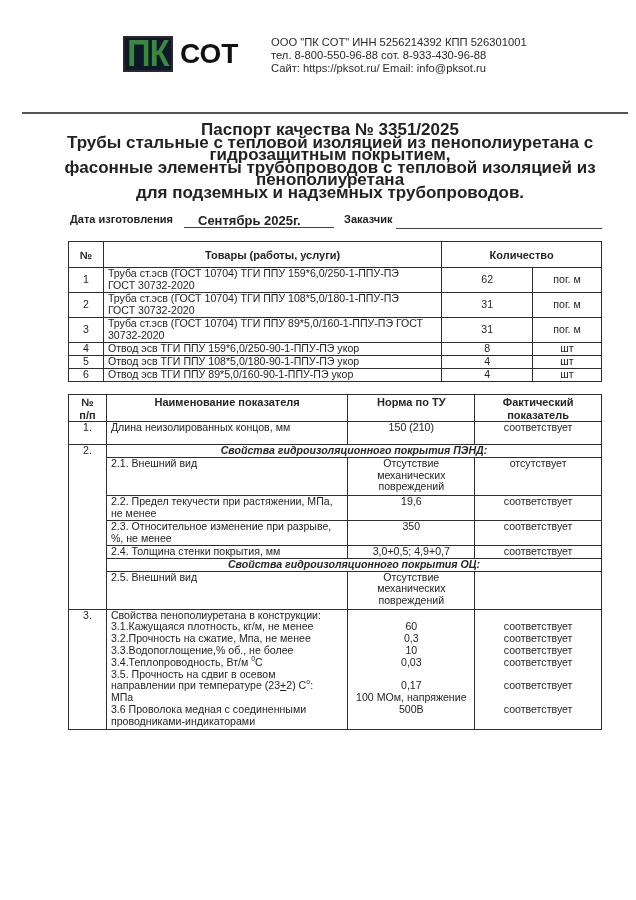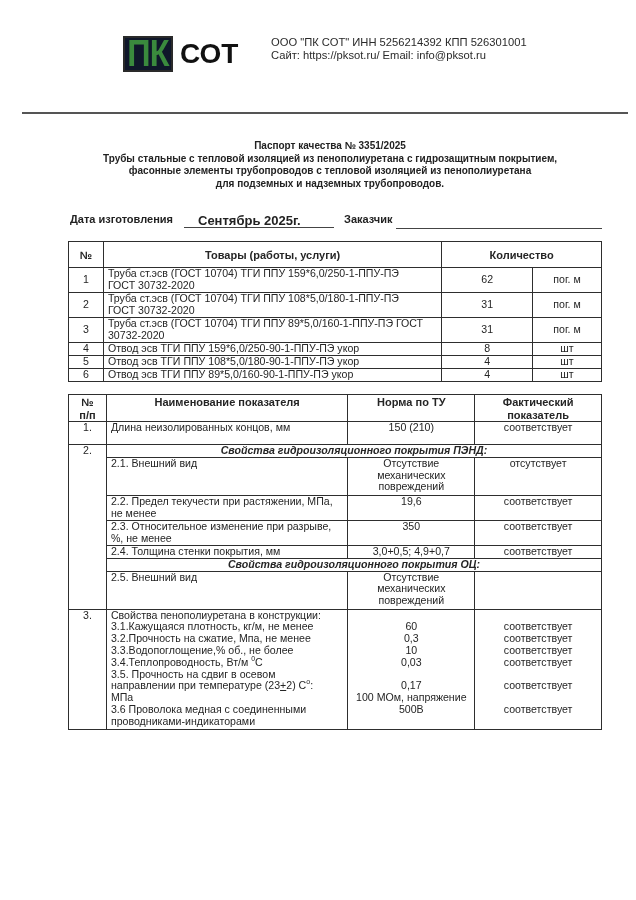--- a/index.html
+++ b/index.html
@@ -22,21 +22,21 @@
     }
     .company-info {
       left: 271px; top: 36px; font-size: 11.2px; line-height: 13px; color: #2a2a2a;
     }
     .company-info div { white-space: nowrap; }
     .top-rule {
       left: 22px; top: 112px; width: 606px; height: 2px; background: #555;
     }
     
     .title-block {
-      left: 60px; top: 140px; width: 540px; text-align: center; font-weight: bold; font-size: 10px; line-height: 12.5px; color: #222;
+      left: 60px; top: 124px; width: 540px; text-align: center; font-weight: bold; font-size: 17px; line-height: 12.5px; color: #222;
     }
     
     .meta-label { font-weight: bold; font-size: 11px; color: #222; }
     .meta-field { border-bottom: 1px solid #444; font-weight: bold; font-size: 13px; color: #222; }
     
     table { border-collapse: collapse; position: absolute; font-family: "Liberation Sans", sans-serif; }
     td, th { border: 1px solid #2e2e2e; padding: 0 4px; font-size: 10.6px; color: #252525; vertical-align: top; font-weight: normal; }
     .t1 { left: 68px; top: 241px; width: 534px; }
     .t1 th { font-weight: bold; font-size: 11px; height: 25px; vertical-align: middle; text-align: center; }
     .t1 td { line-height: 11.5px; }
@@ -53,20 +53,21 @@
   </style>
 </head>
 <body>
 
 <div class="abs logo-pk">
   <span>ПК</span>
 </div>
 <div class="abs logo-sot">СОТ</div>
 <div class="abs company-info">
   <div>ООО "ПК СОТ" ИНН 5256214392 КПП 526301001</div>
+  <div>тел. 8-800-550-96-88 сот. 8-933-430-96-88</div>
   <div>Сайт: https://pksot.ru/ Email: info@pksot.ru</div>
 </div>
 <div class="abs top-rule"></div>
 
 <div class="abs title-block">
   <div>Паспорт качества № 3351/2025</div>
   <div>Трубы стальные с тепловой изоляцией из пенополиуретана с гидрозащитным покрытием,</div>
   <div>фасонные элементы трубопроводов с тепловой изоляцией из пенополиуретана</div>
   <div>для подземных и надземных трубопроводов.</div>
 </div>

